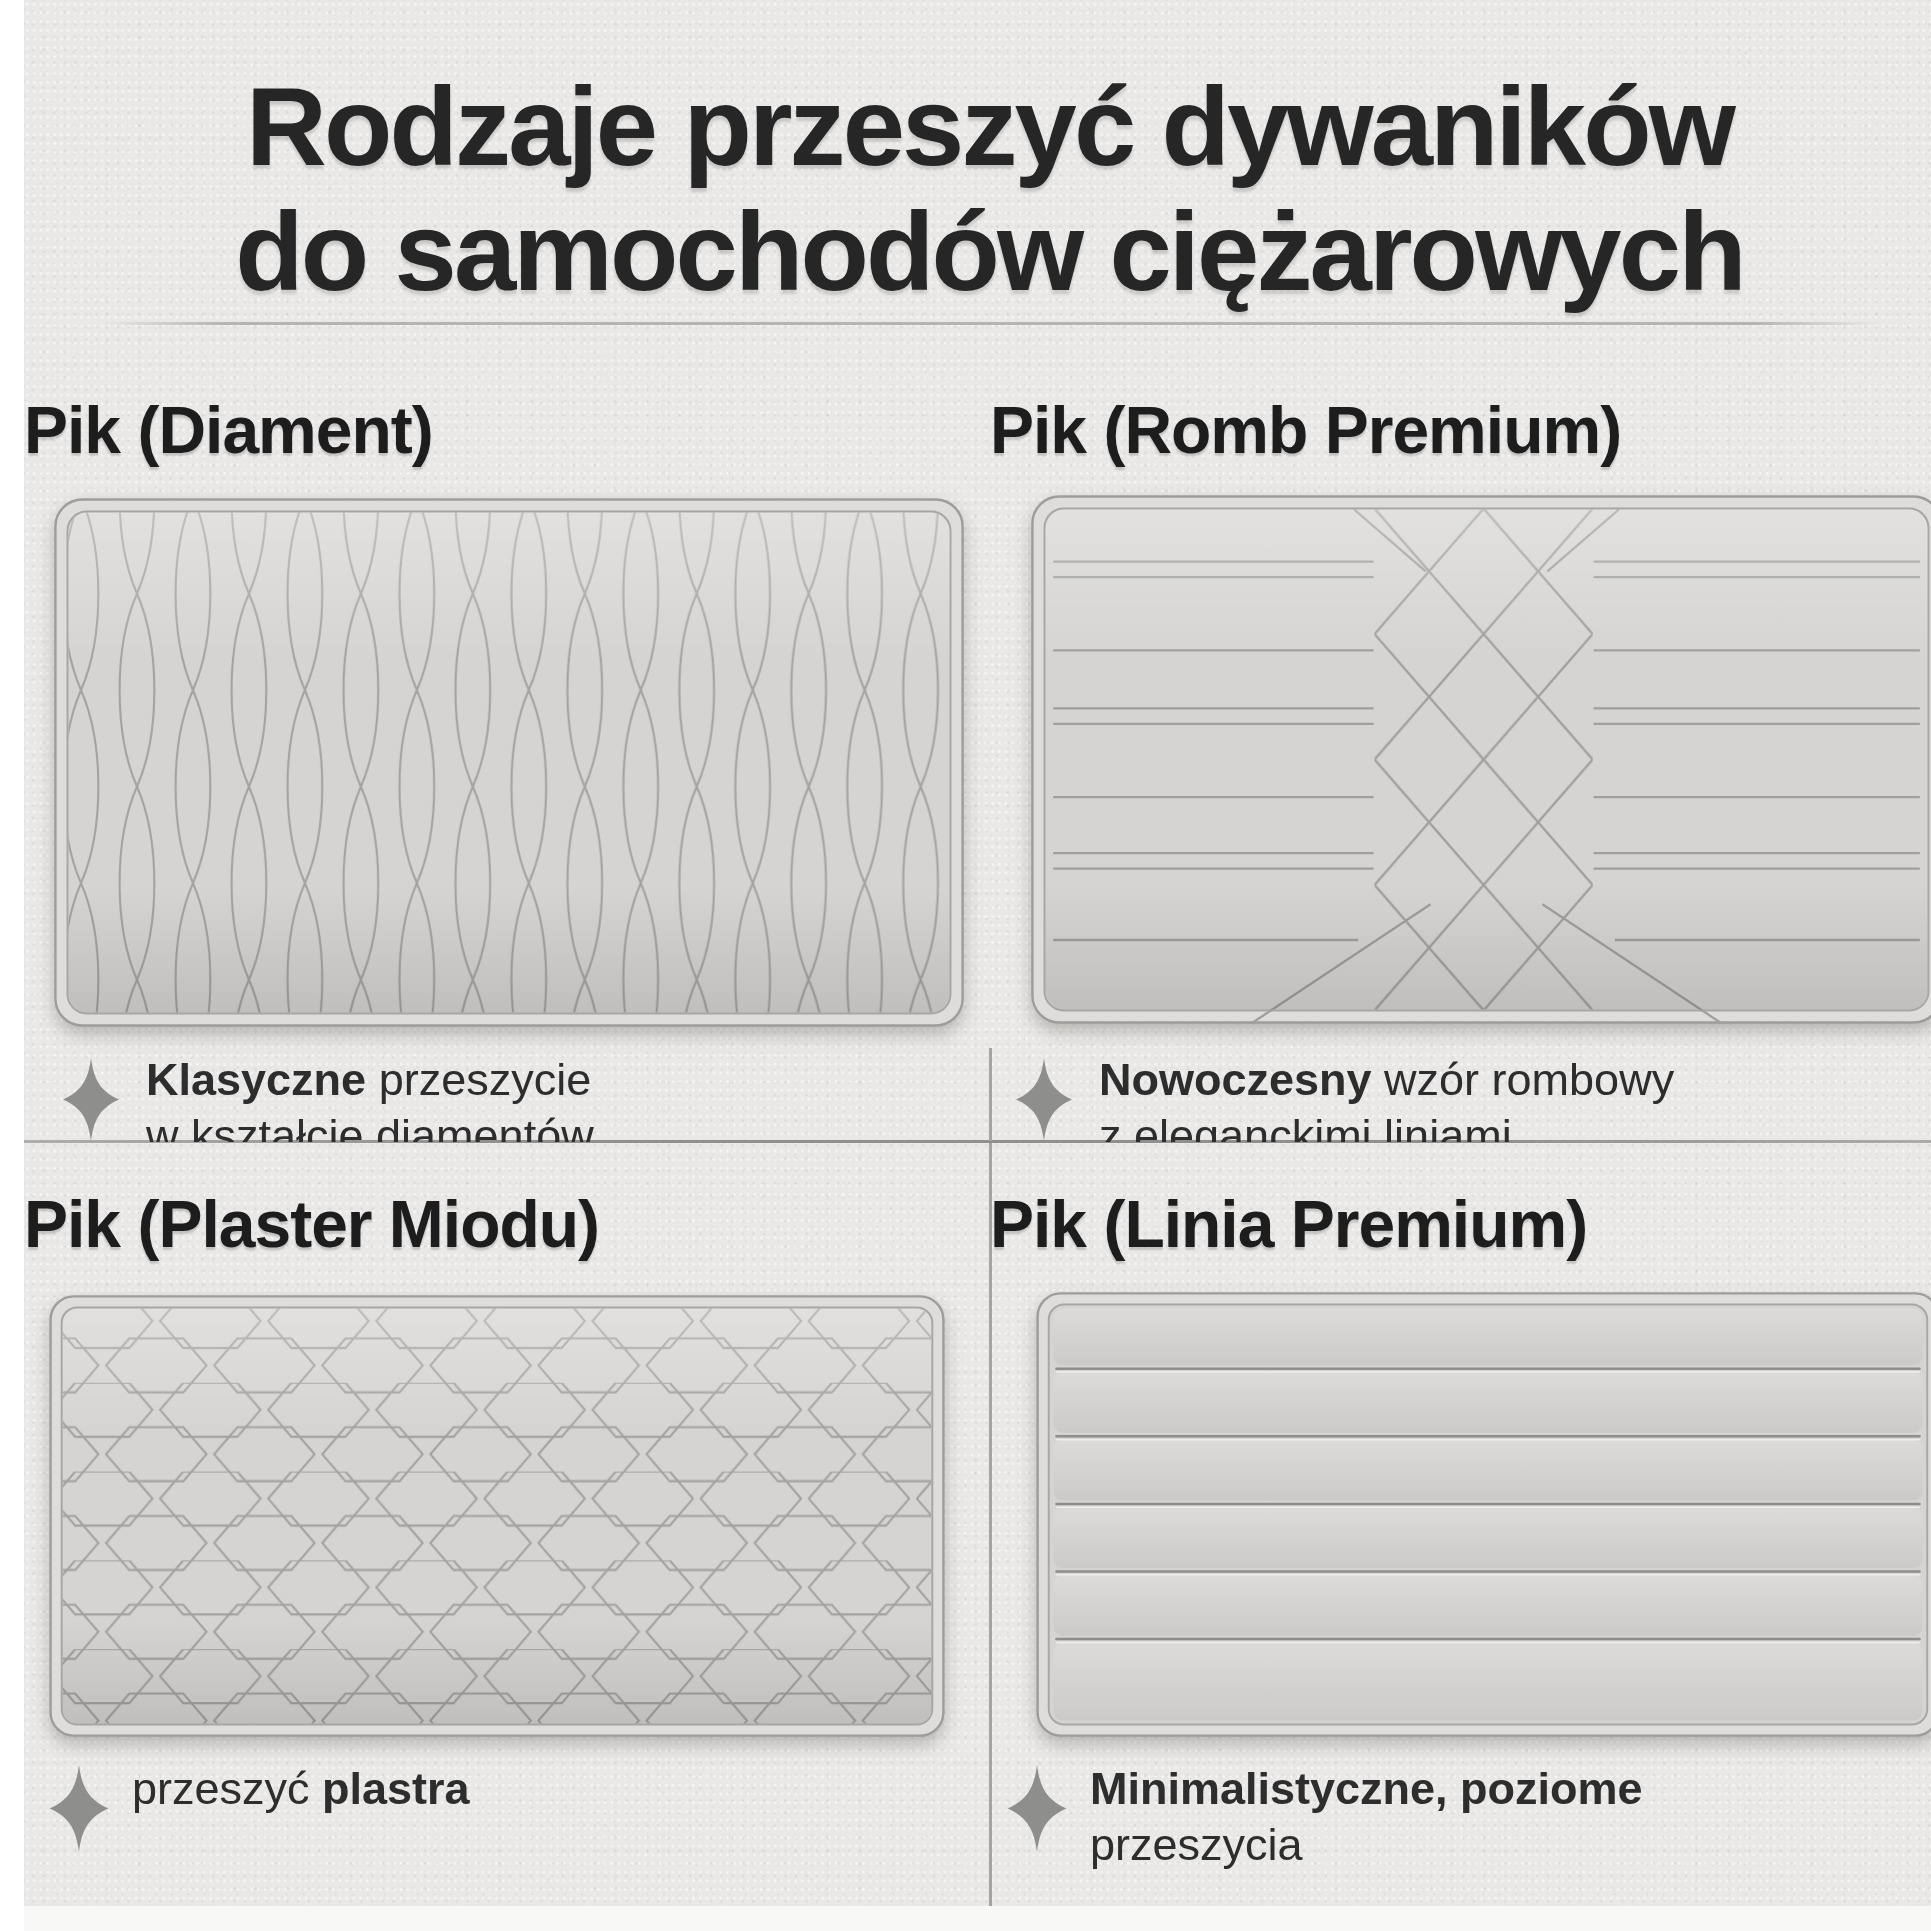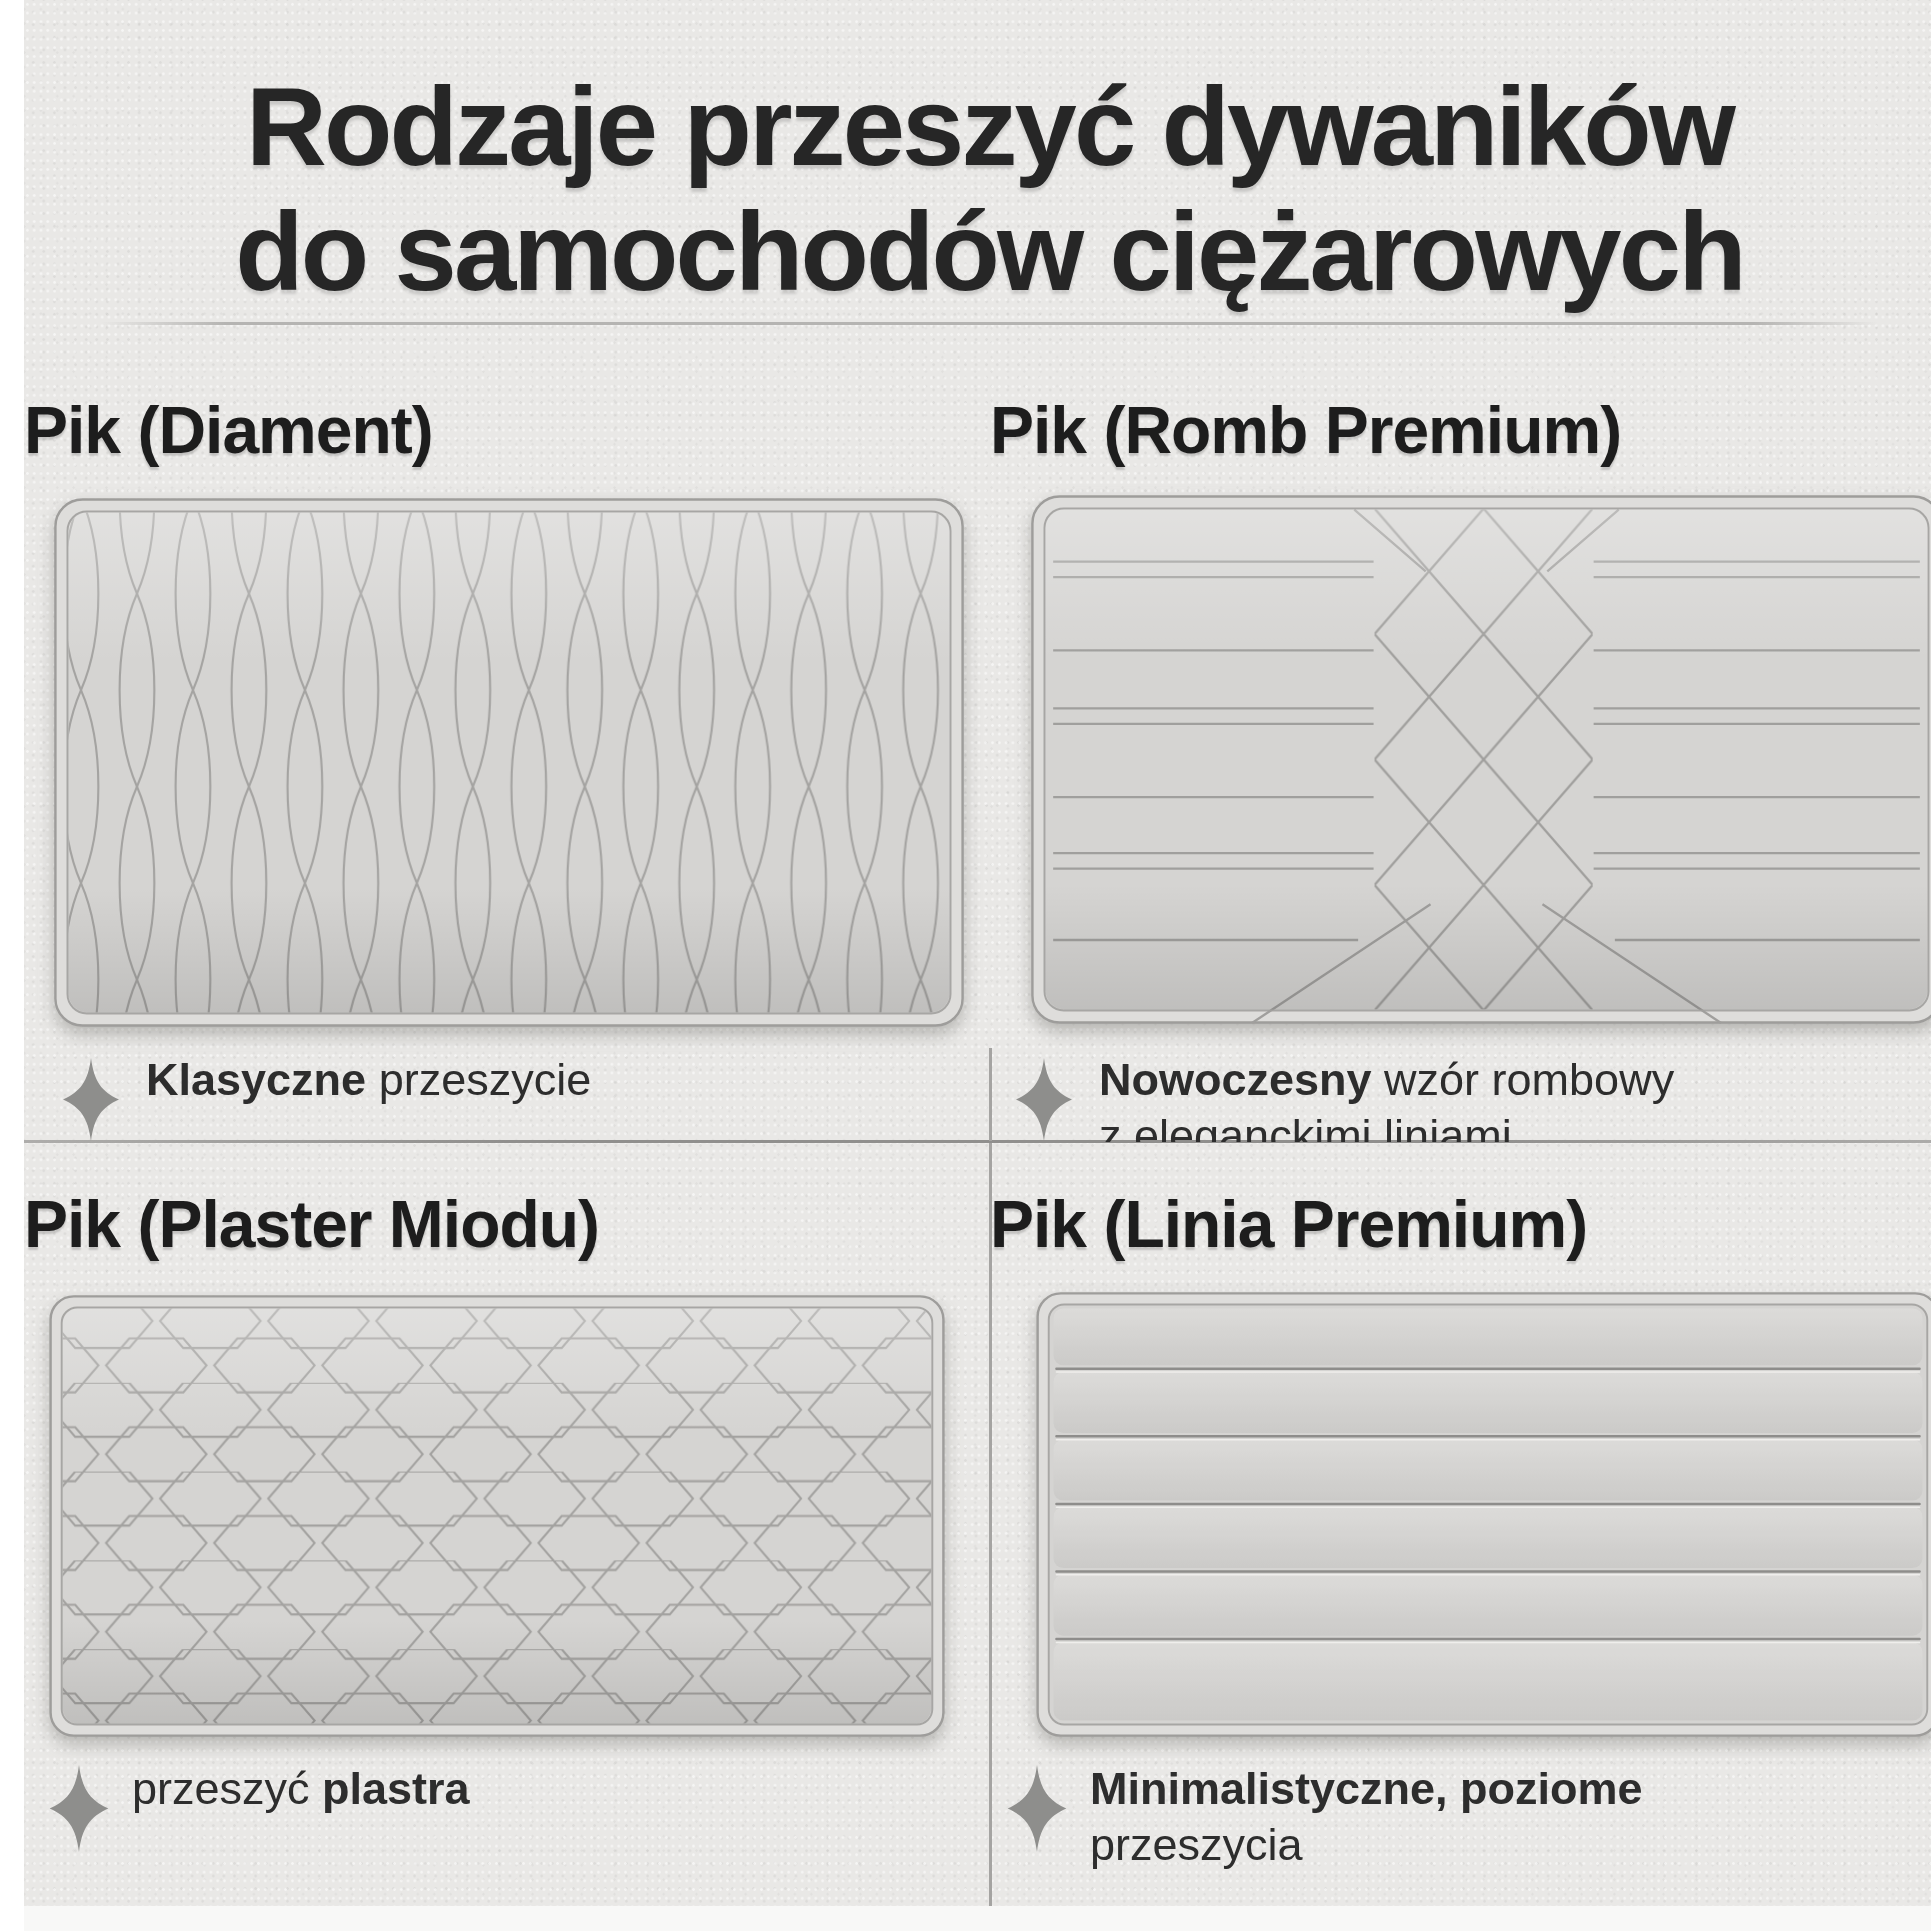--- a/index.html
+++ b/index.html
@@ -163,20 +163,21 @@
   <div class="divider-h"></div>
   <div class="divider-v dv-top"></div>
   <div class="divider-v dv-bottom"></div>
 
   <div class="caption cap-clip cap-tl">
     <svg class="bullet" width="56" height="83" viewBox="0 0 58 86">
       <path d="M29,0 C32,24 40,35 58,43 C40,51 32,62 29,86 C26,62 18,51 0,43 C18,35 26,24 29,0 Z" fill="#8e8e8c"></path>
     </svg>
     <div class="cap-body">
       <div class="cap-line"><span class="b">Klasyczne</span><span> przeszycie</span></div>
+      <div class="cap-line">w kształcie diamentów</div>
     </div>
   </div>
 
   <div class="caption cap-clip cap-tr">
     <svg class="bullet" width="56" height="83" viewBox="0 0 58 86">
       <path d="M29,0 C32,24 40,35 58,43 C40,51 32,62 29,86 C26,62 18,51 0,43 C18,35 26,24 29,0 Z" fill="#8e8e8c"></path>
     </svg>
     <div class="cap-body">
       <div class="cap-line"><span class="b">Nowoczesny</span><span> wzór rombowy</span></div>
       <div class="cap-line">z eleganckimi liniami</div>

